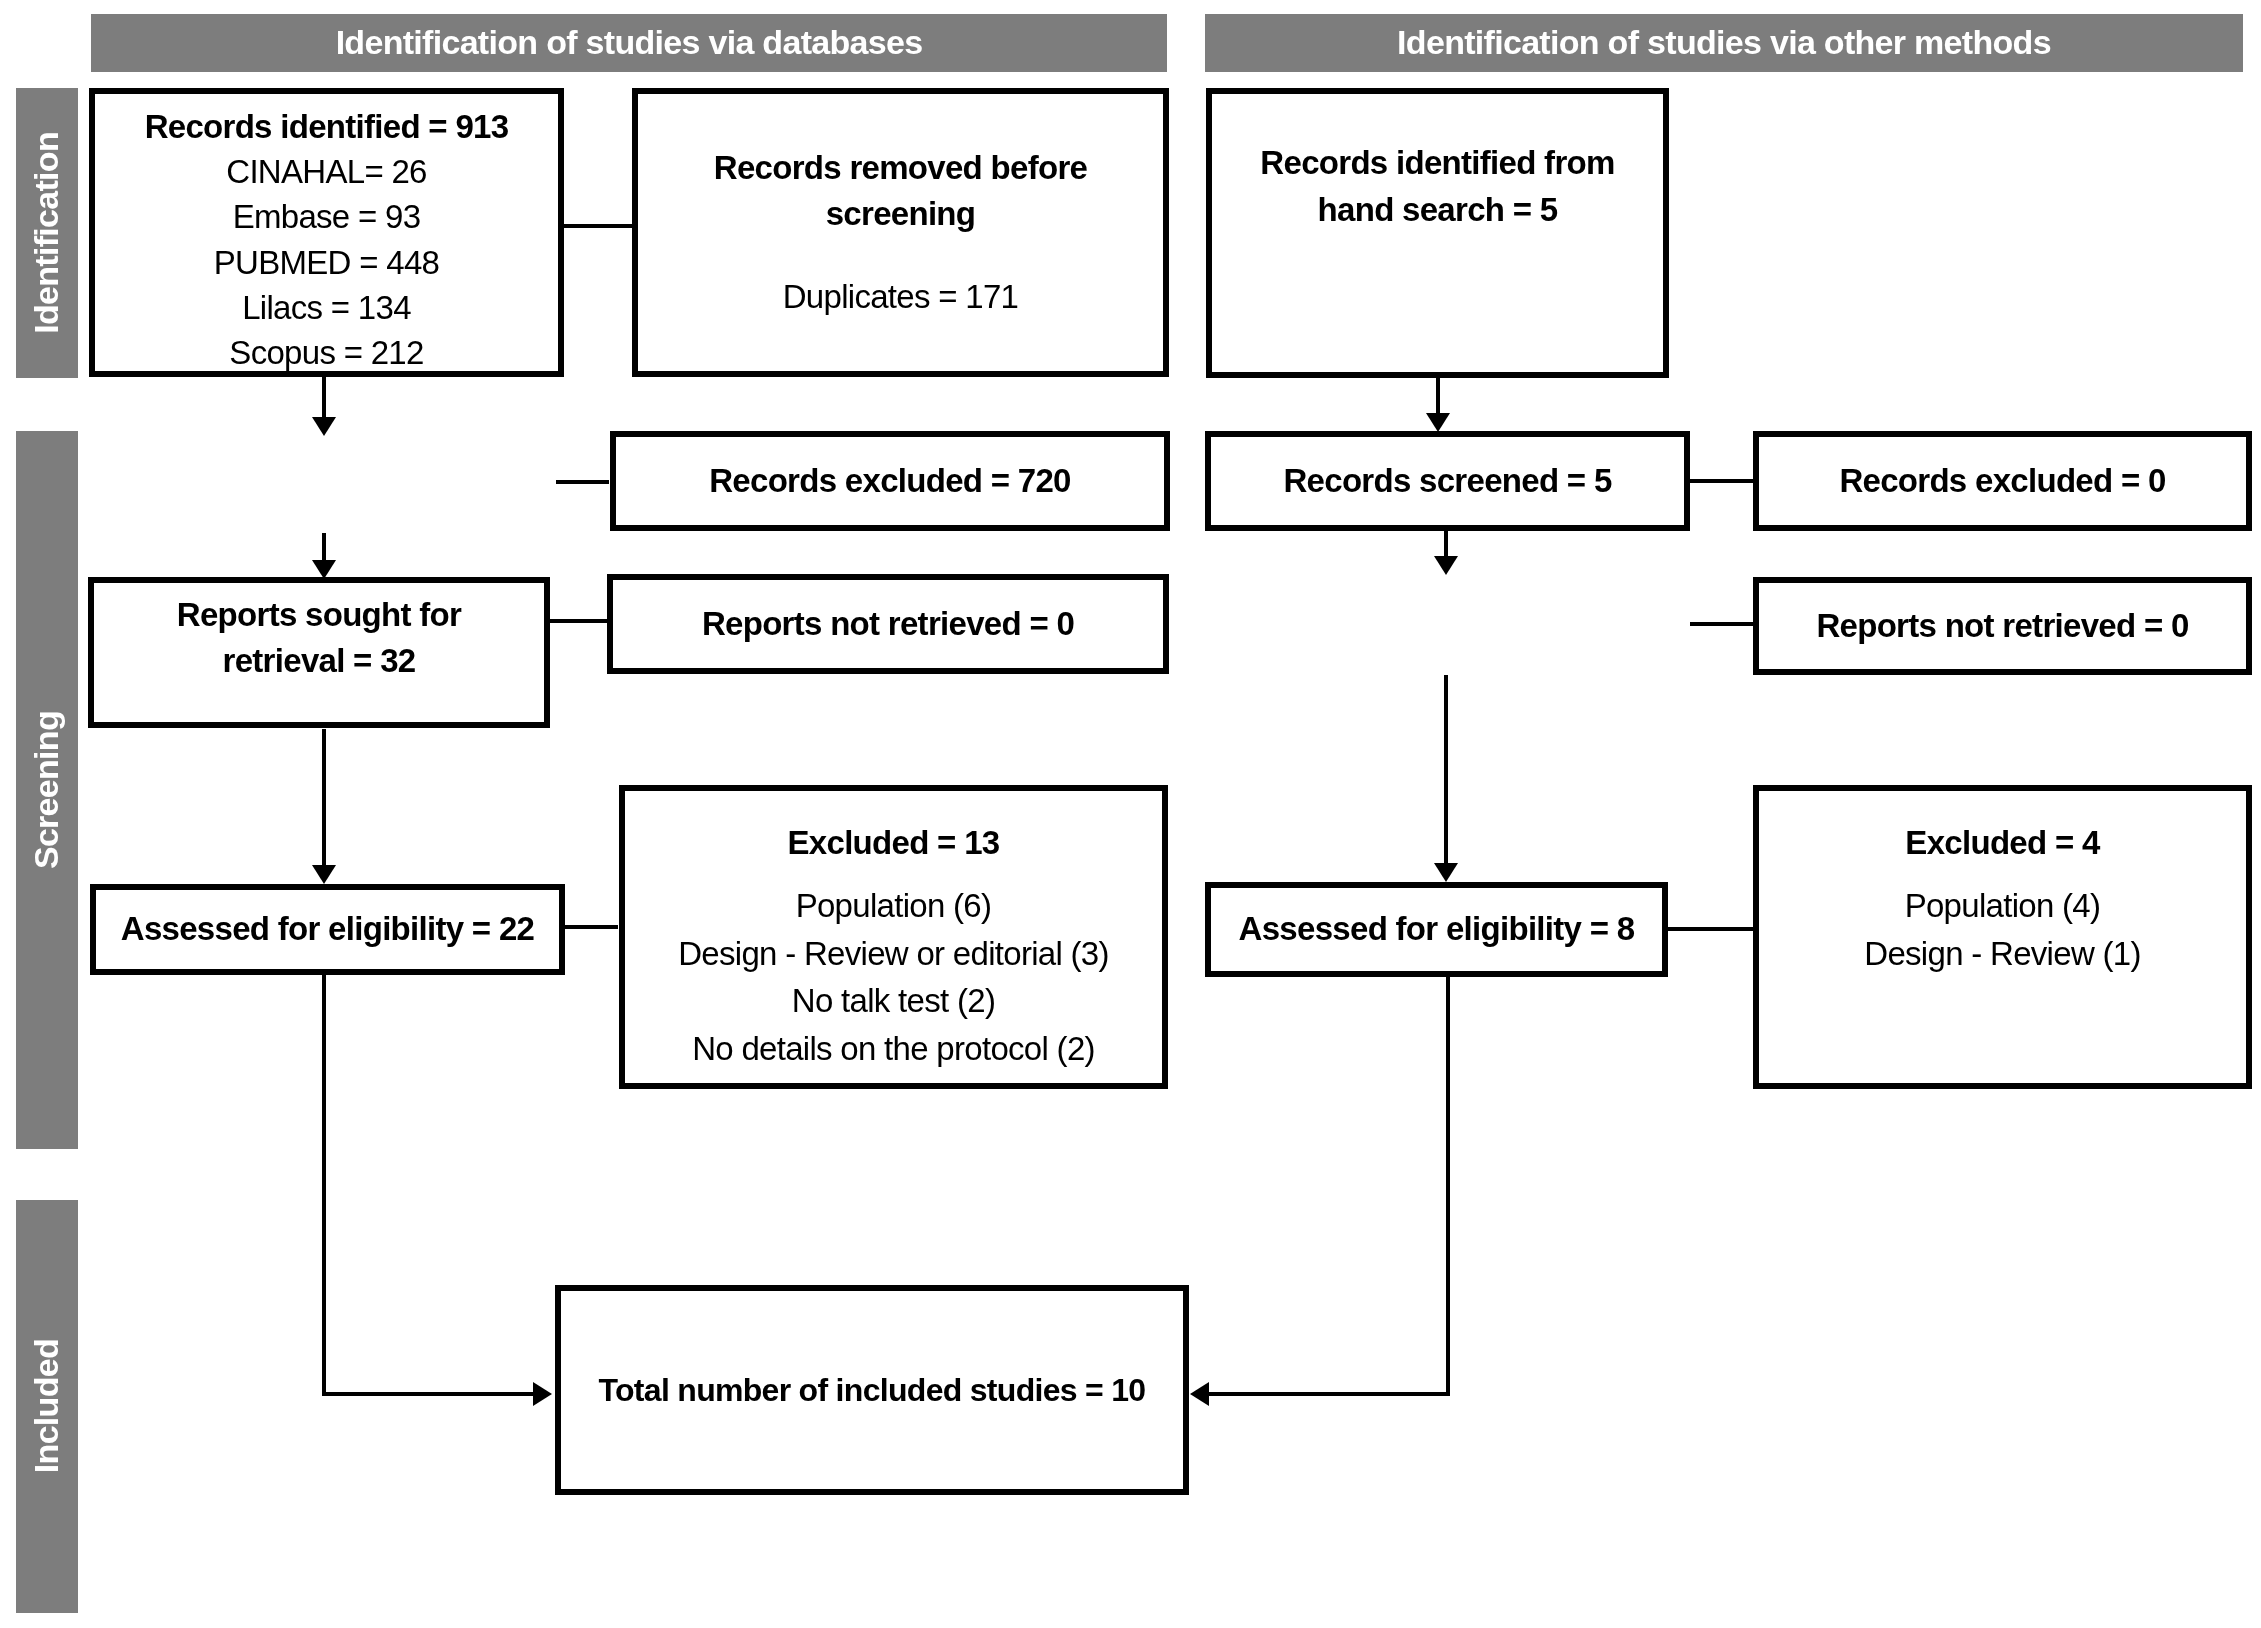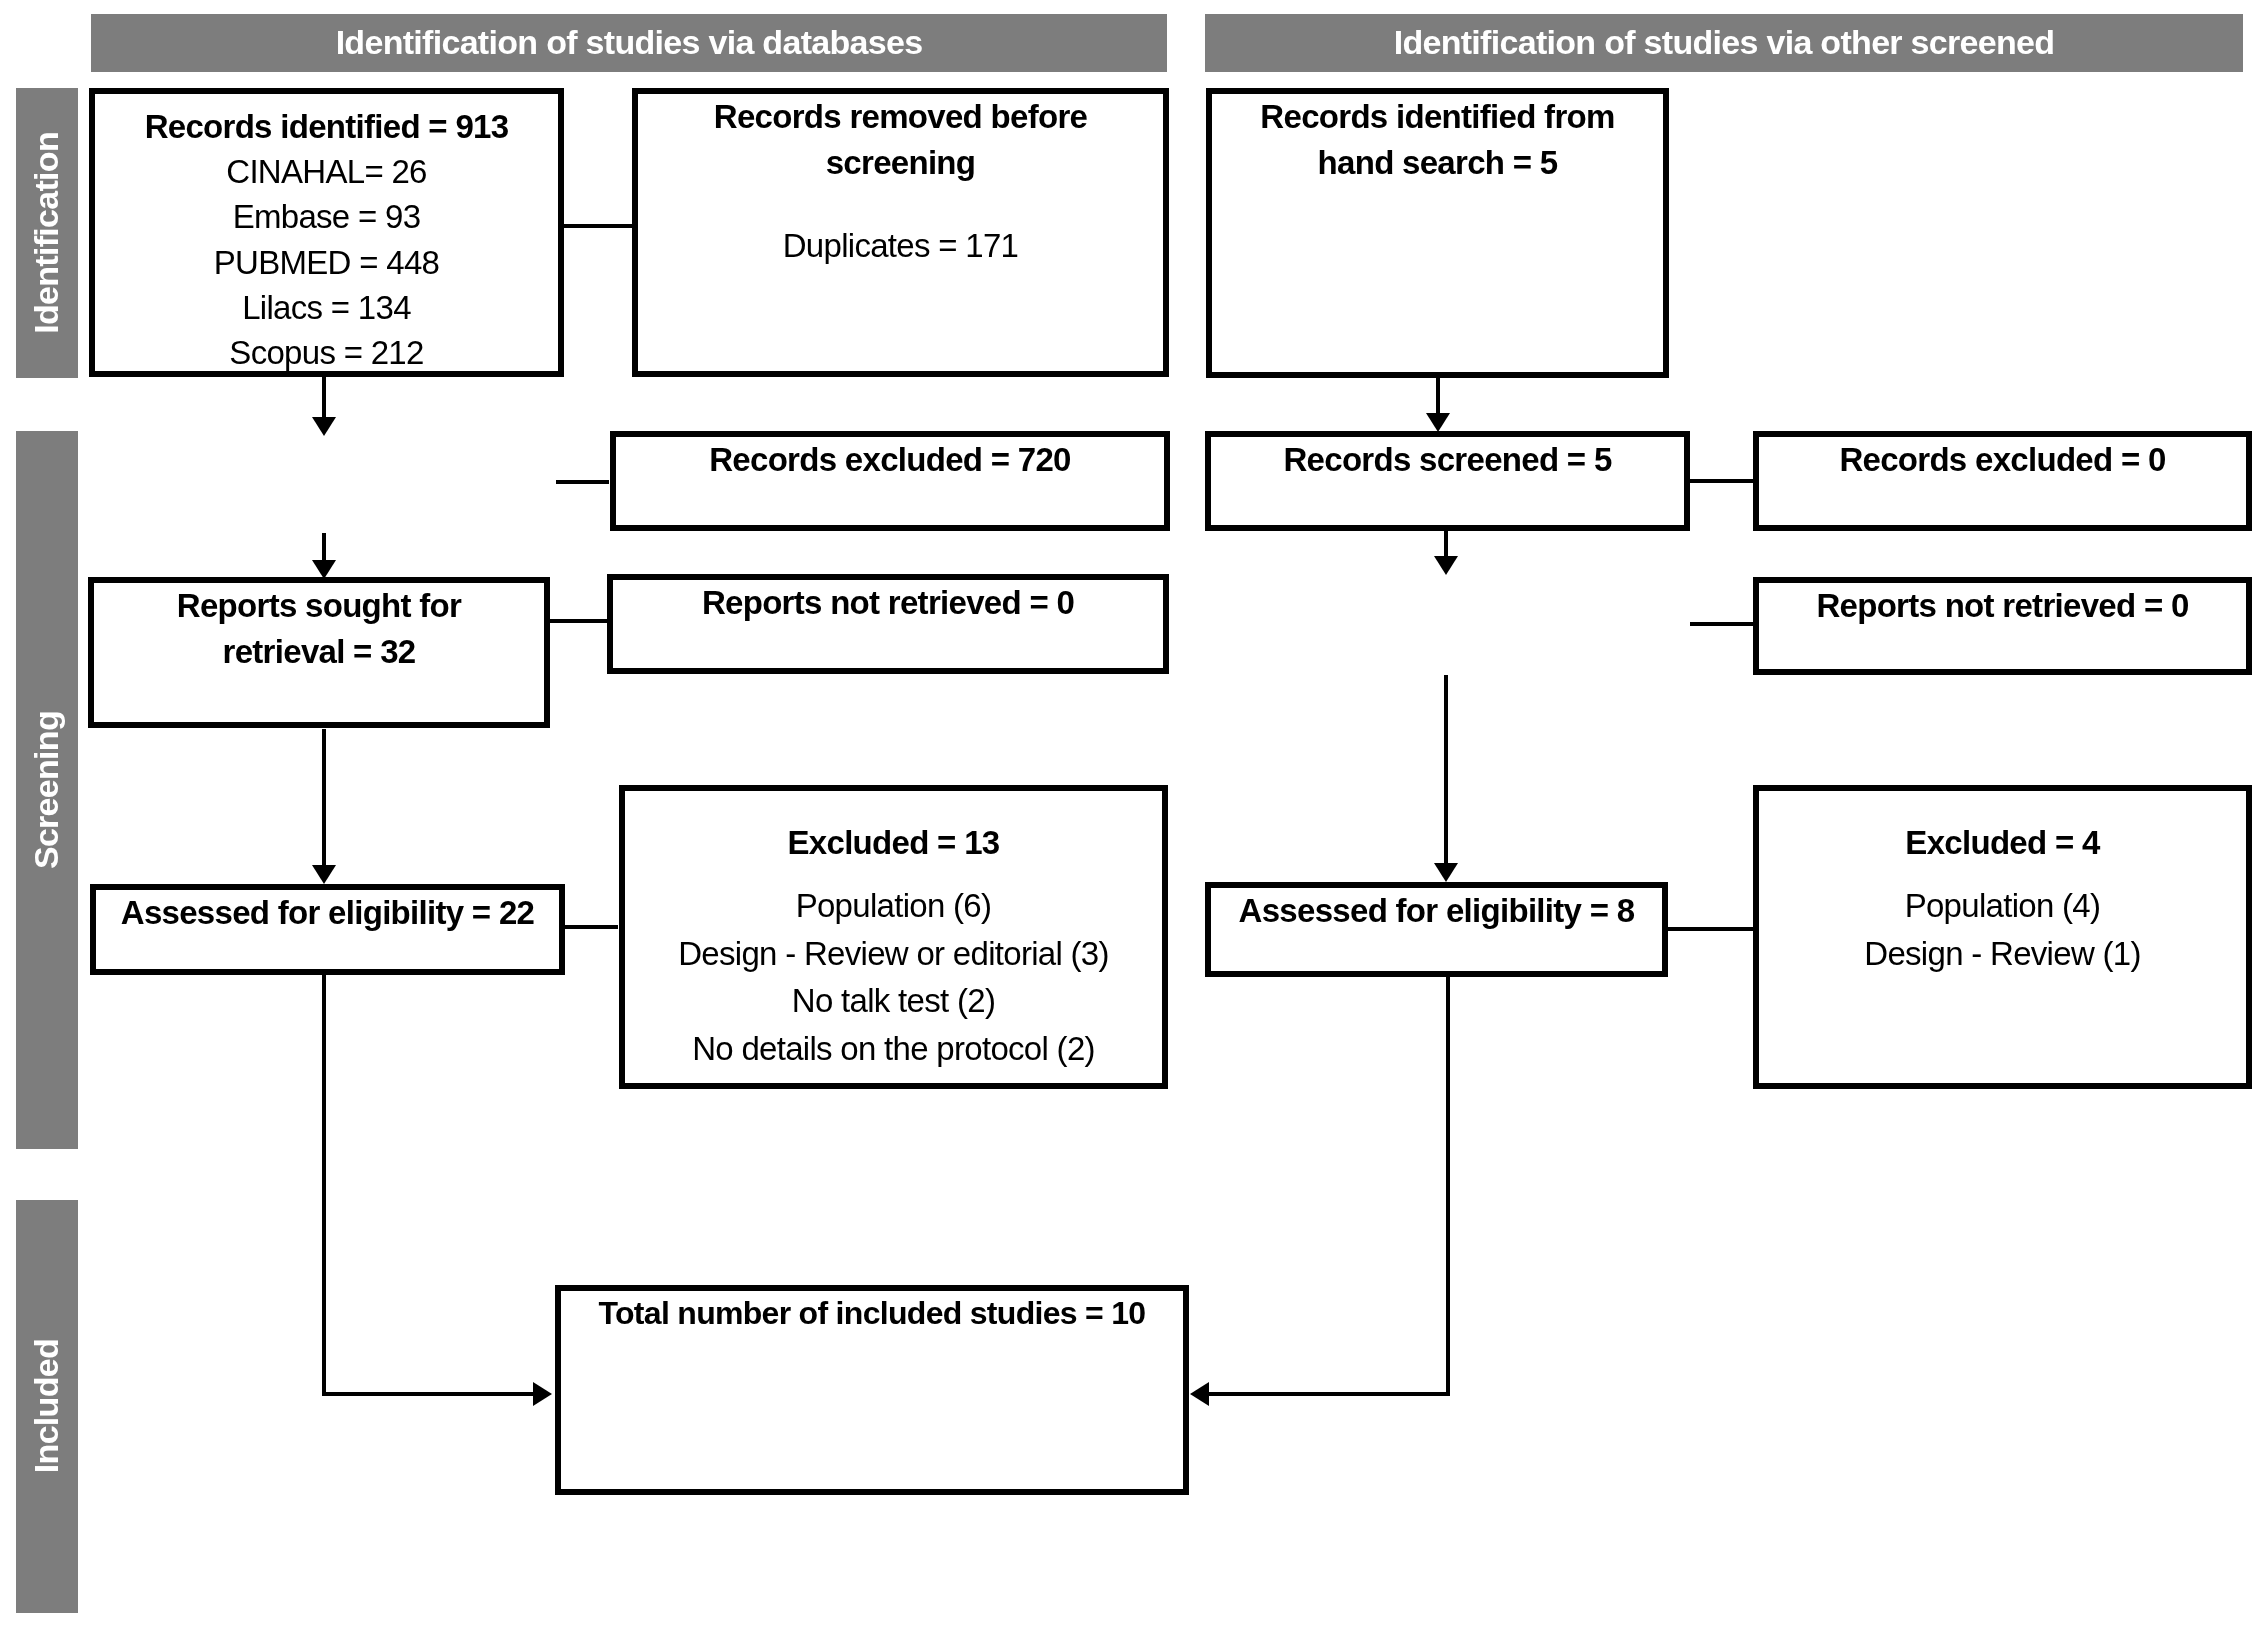--- a/index.html
+++ b/index.html
@@ -16,21 +16,21 @@
   }
   #bar-db{left:91px;top:13.5px;width:1076px;height:58px;}
   #bar-other{left:1205px;top:13.5px;width:1038px;height:58px;}
   .side span{writing-mode:vertical-rl;transform:rotate(180deg);white-space:nowrap;}
   #side-identification{left:15.7px;top:88px;width:62px;height:290px;}
   #side-screening{left:15.7px;top:431px;width:62px;height:718px;}
   #side-included{left:15.7px;top:1200px;width:62px;height:413px;}
   
   .box{
     position:absolute;border:6.4px solid #000;background:#fff;box-sizing:border-box;
-    display:flex;flex-direction:column;align-items:center;justify-content:flex-start;
+    display:flex;flex-direction:column;align-items:center;justify-content:center;
     text-align:center;font-size:33px;line-height:1.4;
   }
   .box .t{font-weight:bold;}
   #b-ri{left:89px;top:88px;width:475px;height:289px;justify-content:space-between;padding-top:10px;line-height:1.37;}
   #b-rr{left:632px;top:88px;width:537px;height:289px;gap:37px;}
   #b-rr .t{max-width:413px;}
   #b-hs{left:1206px;top:88px;width:463px;height:290px;padding-bottom:93px;}
   #b-hs .t{max-width:399px;}
   #b-rs-db{left:88px;top:435px;width:468px;height:98px;}
   #b-re-db{left:610px;top:431px;width:560px;height:100px;}
@@ -58,21 +58,21 @@
 </style>
 </head>
 <body>
 
 <div id="canvas">
 
   <div class="bar" id="bar-db">
     <span>Identification of studies via databases</span>
   </div>
   <div class="bar" id="bar-other">
-    <span>Identification of studies via other screened</span>
+    <span>Identification of studies via other methods</span>
   </div>
 
   <div class="side" id="side-identification">
     <span>Identification</span>
   </div>
   <div class="side" id="side-screening">
     <span>Screening</span>
   </div>
   <div class="side" id="side-included">
     <span>Included</span>

